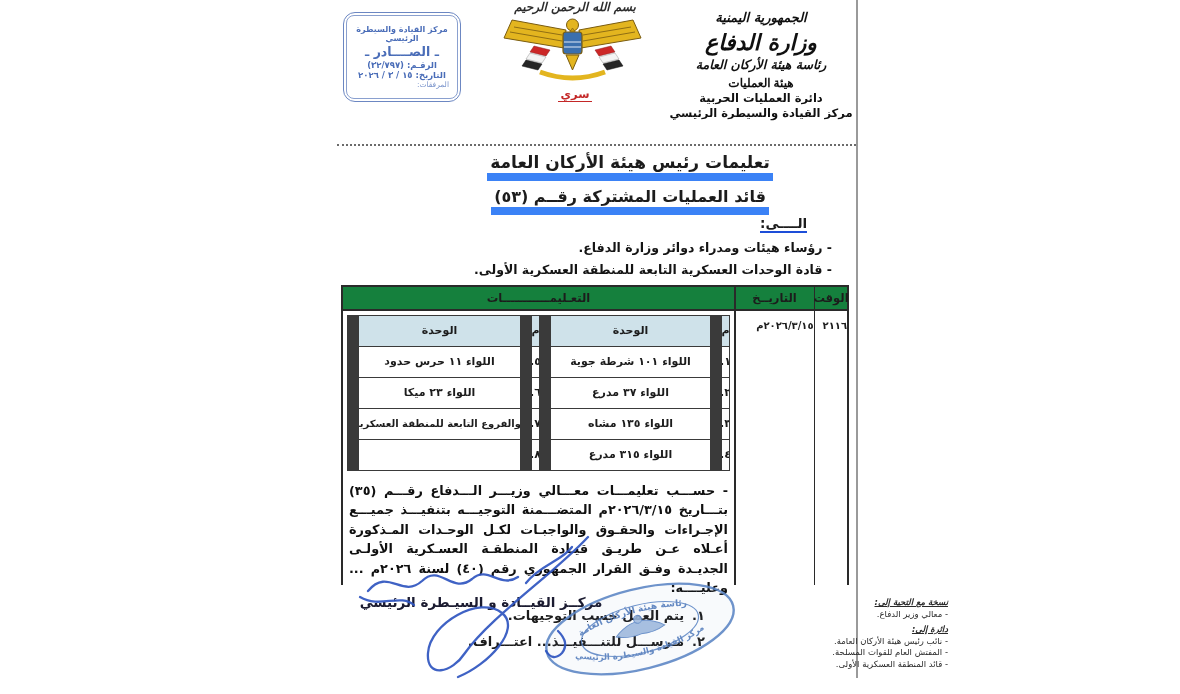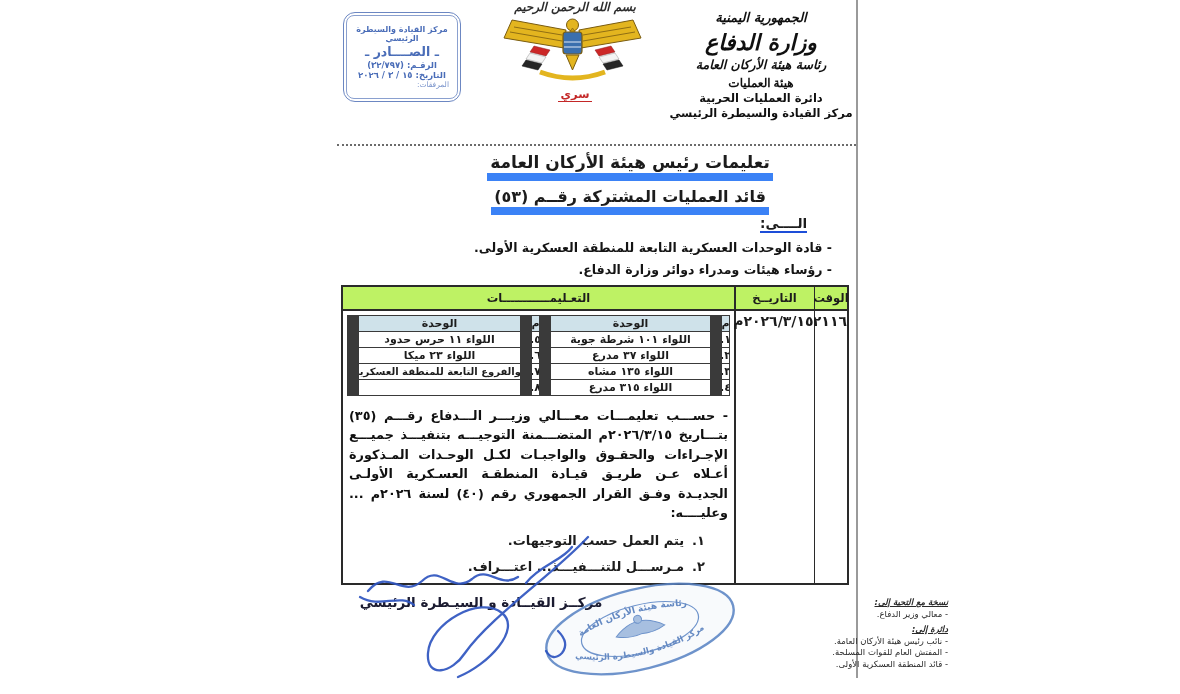--- a/index.html
+++ b/index.html
@@ -43,29 +43,29 @@
   .to-label{position:absolute;left:760px;top:215px;width:90px;text-align:left;direction:rtl;
             font-size:13.5px;font-weight:bold;}
   .to-label span{border-bottom:2px solid #1d4ed8;}
   .recipients{position:absolute;left:350px;top:237px;width:482px;direction:rtl;text-align:right;
               font-size:12.5px;font-weight:bold;line-height:22px;color:#141414;}
 
   
   .doc-table{position:absolute;left:341px;top:285px;width:508px;height:300px;box-sizing:border-box;
              display:grid;direction:rtl;grid-template-columns:32px 78px 1fr;grid-template-rows:22px 1fr;
              gap:1.5px;background:#2a2a2a;border:2.5px solid #2a2a2a;}
-  .th{background:#bef264;font-weight:bold;font-size:11.5px;display:flex;align-items:center;justify-content:center;}
+  .th{background:#15803d;font-weight:bold;font-size:11.5px;display:flex;align-items:center;justify-content:center;}
   .td{background:#ffffff;}
-  .td.small-val{font-size:14px;font-weight:bold;text-align:right;padding-top:2px;}
+  .td.small-val{font-size:10px;font-weight:bold;text-align:right;padding-top:9px;}
   .instr-cell{padding:3px 3px 0;box-sizing:border-box;}
 
   .units{display:grid;direction:rtl;grid-template-columns:18px 170px 18px 1fr;
          gap:1px;background:#3a3a3a;border:1.5px solid #3a3a3a;margin:1px 1px 0;}
   .ucell{background:#fff;font-size:11px;font-weight:bold;display:flex;align-items:center;justify-content:center;
-         height:15px;white-space:nowrap;overflow:hidden;margin-left:11px;}
+         height:30px;white-space:nowrap;overflow:hidden;margin-left:11px;}
   .uhead{background:#cfe2ea;}
 
   .body-par{margin:10px 3px 0;font-size:12.8px;font-weight:bold;line-height:19.5px;
             text-align:justify;direction:rtl;color:#101010;}
   .num-items{margin:5px 26px 0 0;direction:rtl;}
   .num-items .row{display:flex;gap:8px;font-size:13px;font-weight:bold;line-height:26px;}
 
   
   .sig-name{position:absolute;left:345px;top:594px;width:272px;direction:rtl;text-align:center;
             font-size:13.5px;font-weight:bold;color:#1b1b30;}
@@ -135,22 +135,22 @@
     <div class="lh6">مركز القيادة والسيطرة الرئيسي</div>
   </div>
 
   <div class="title-block">
     <div class="t1"><span>تعليمات رئيس هيئة الأركان العامة</span></div>
     <div class="t2"><span>قائد العمليات المشتركة رقــم (٥٣)</span></div>
   </div>
 
   <div class="to-label"><span>الــــى:</span></div>
   <div class="recipients">
+    <div>- رؤساء هيئات ومدراء دوائر وزارة الدفاع.</div>
     <div>- قادة الوحدات العسكرية التابعة للمنطقة العسكرية الأولى.</div>
-    <div>- رؤساء هيئات ومدراء دوائر وزارة الدفاع.</div>
   </div>
 
   <div class="doc-table">
     <div class="th">الوقت</div>
     <div class="th">التاريــخ</div>
     <div class="th">التعـليمــــــــــــات</div>
 
     <div class="td small-val">٢١١٦</div>
     <div class="td small-val">٢٠٢٦/٣/١٥م</div>
 

